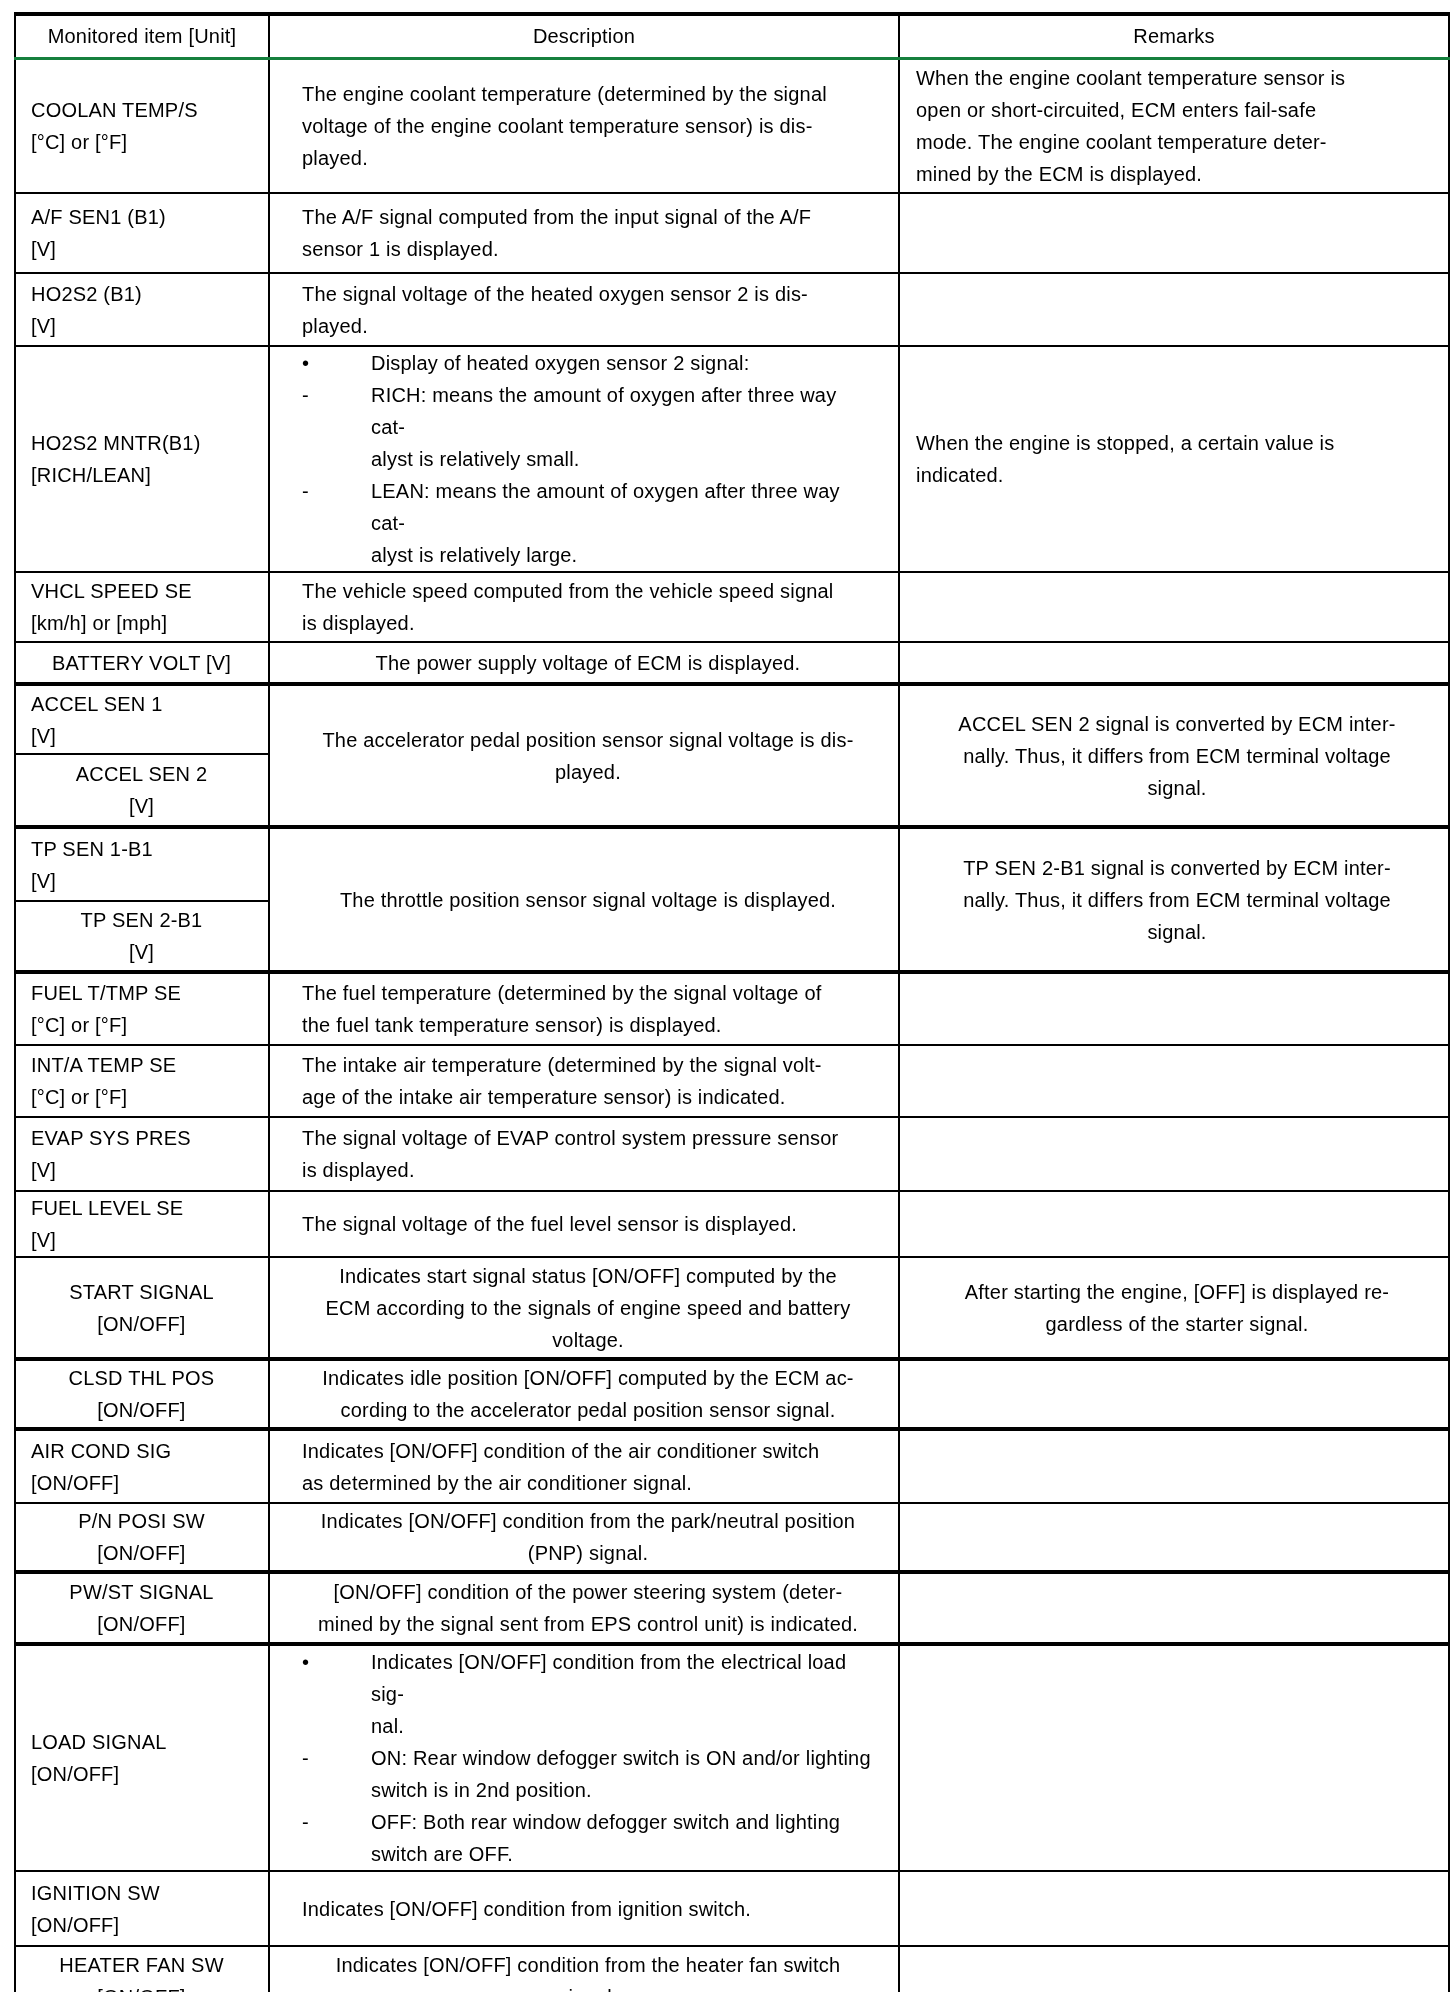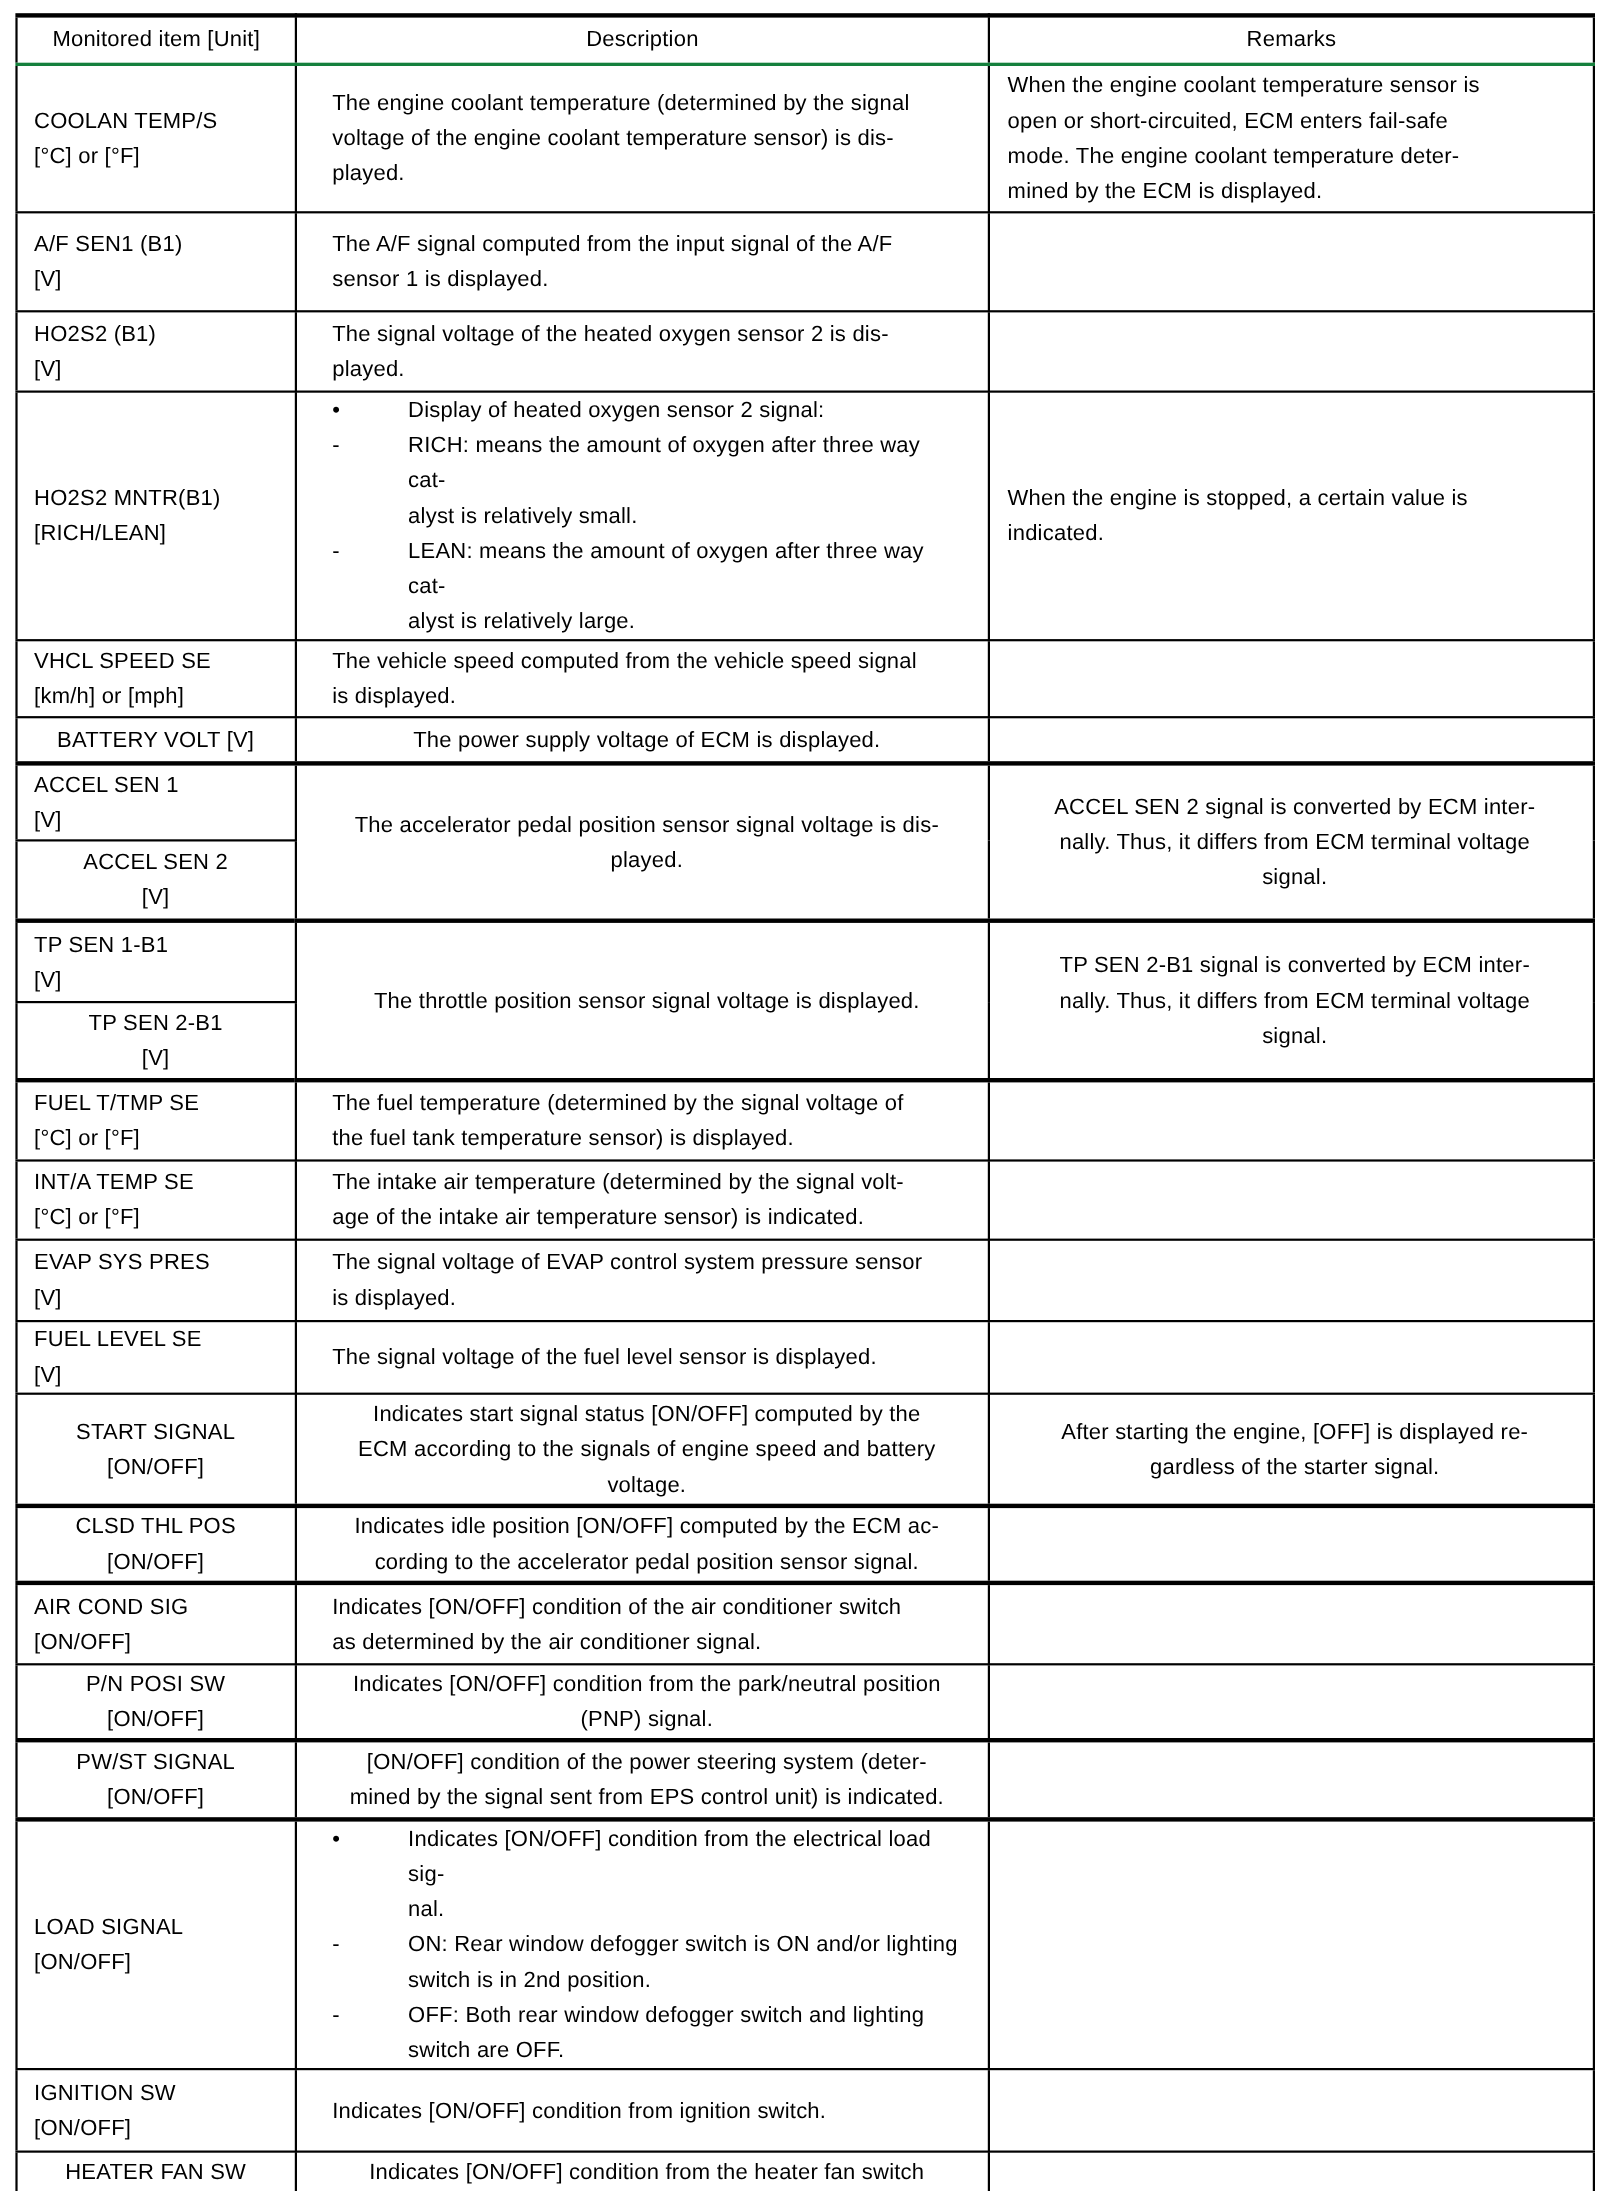--- a/index.html
+++ b/index.html
@@ -76,21 +76,21 @@
       </td>
       <td class="c-desc b-r pre">The engine coolant temperature (determined by the signal
 voltage of the engine coolant temperature sensor) is dis-
 played.</td>
       <td class="c-rem pre">When the engine coolant temperature sensor is
 open or short-circuited, ECM enters fail-safe
 mode. The engine coolant temperature deter-
 mined by the ECM is displayed.</td>
     </tr>
 
-    <tr style="height:90px">
+    <tr style="height:80px">
       <td class="c-item b-r">
         <div class="line">A/F SEN1 (B1)</div>
         <div class="line">[V]</div>
       </td>
       <td class="c-desc b-r pre">The A/F signal computed from the input signal of the A/F
 sensor 1 is displayed.</td>
       <td class="c-rem pre"></td>
     </tr>
 
     <tr style="height:73px">

